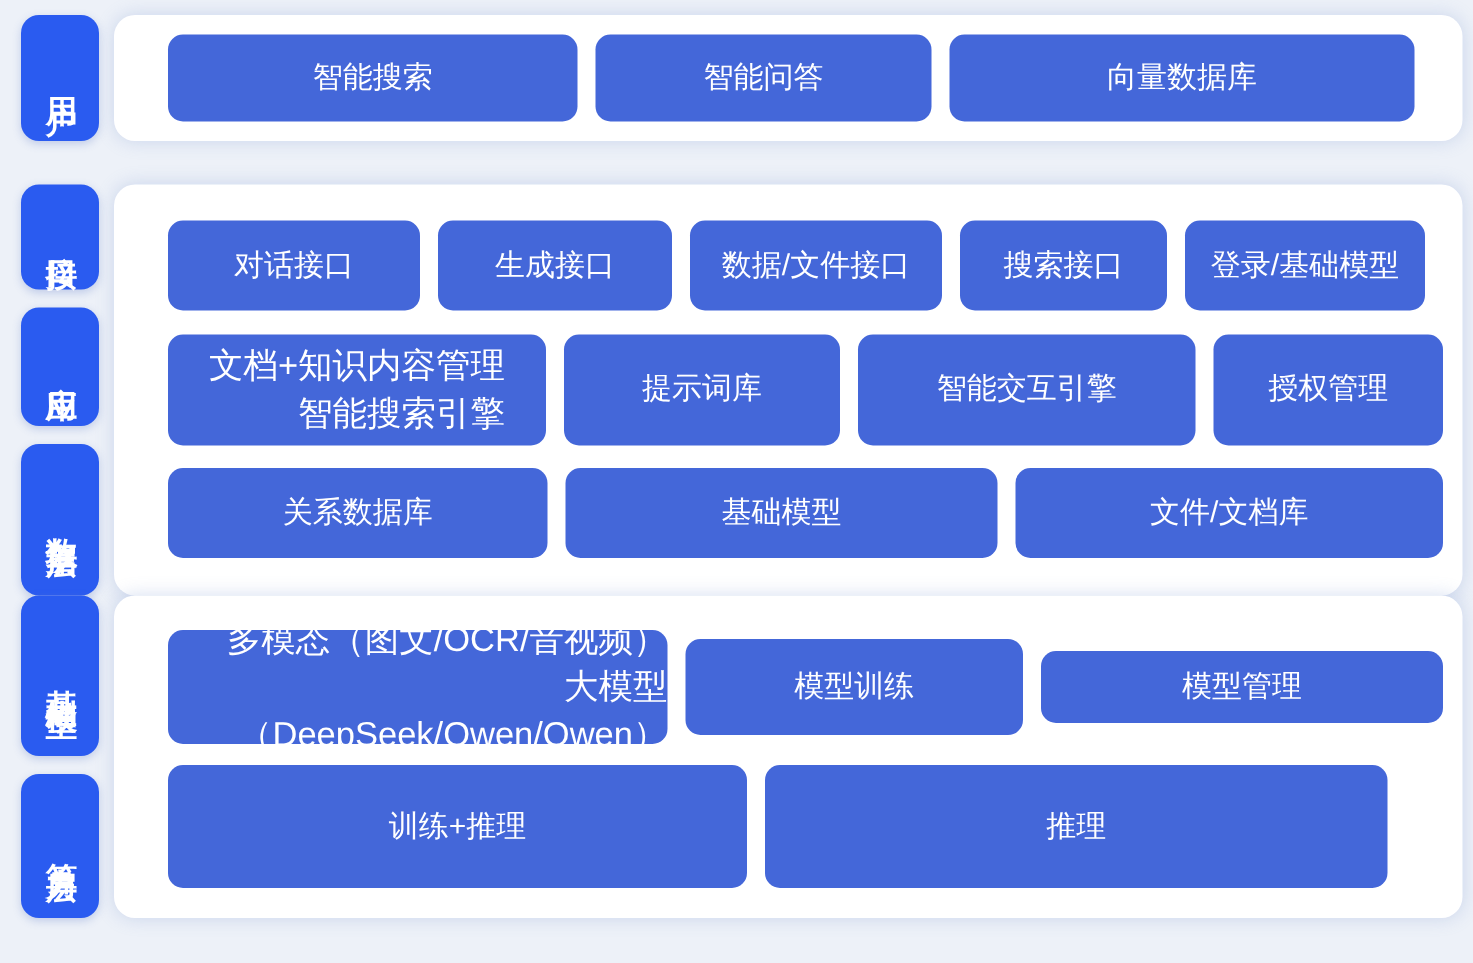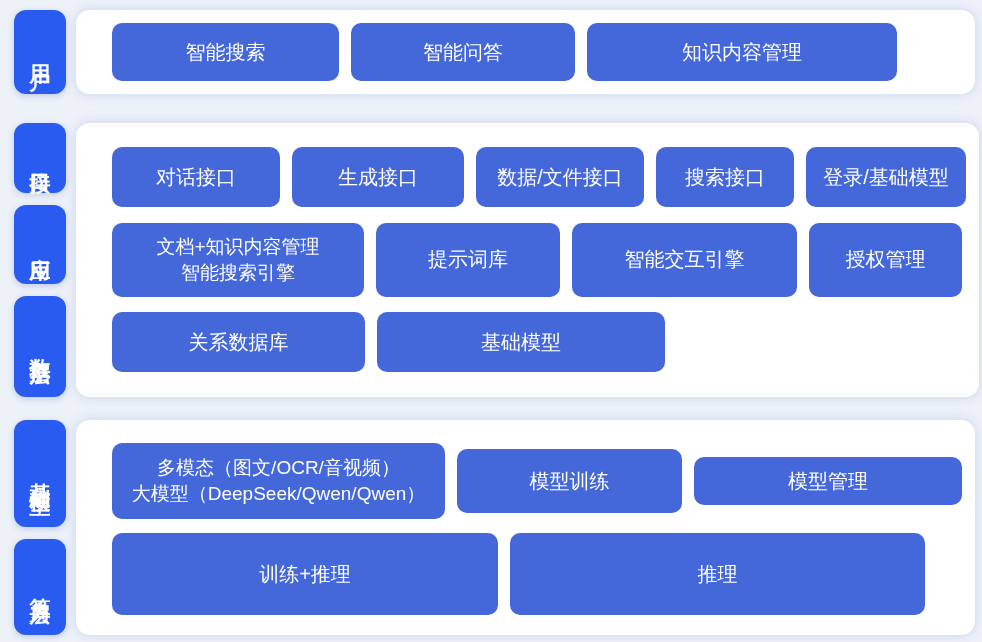--- a/index.html
+++ b/index.html
@@ -7,21 +7,21 @@
     width: 982px;
     height: 642px;
     background: var(--page-bg, #edf1f8);
     padding: 10px 7px 0 14px;
     box-sizing: border-box;
     overflow: hidden;
     font-family: "Liberation Sans", sans-serif;
   }
   .band { display: flex; align-items: flex-start; }
   .band-user { margin-bottom: 29px; }
-  .band-middle { margin-bottom: 23px; }
+  .band-middle { }
   .label-col {
     width: 52px;
     margin-right: 10px;
     flex-shrink: 0;
     display: flex;
     flex-direction: column;
     justify-content: space-between;
   }
   .layer-label {
     background: var(--label-blue, #2a5bf0);
@@ -61,64 +61,65 @@
     align-items: center;
     justify-content: center;
     text-align: center;
     font-size: 20px;
     font-weight: 500;
     line-height: 1.35;
     white-space: pre-line;
     box-sizing: border-box;
     flex-shrink: 1;
   }
-  .box-2line { font-size: 19px; }
+  .box-2line { font-size: 23px; text-align: right; }
 </style>
 </head>
 <body>
 
 <div class="page">
 
   <section class="band band-user">
     <div class="label-col" style="height:84px">
       <div class="layer-label" style="height:88px">用户</div>
     </div>
     <div class="panel panel-user">
       <div class="row">
-        <div class="box" style="width:227px;height:58px">智能搜索</div>
+        <div class="box" style="width:273px;height:58px">智能搜索</div>
         <div class="box" style="width:224px;height:58px">智能问答</div>
-        <div class="box" style="width:310px;height:58px">知识内容管理</div>
+        <div class="box" style="width:310px;height:58px">向量数据库</div>
       </div>
     </div>
   </section>
 
   <section class="band band-middle">
     <div class="label-col" style="height:274px">
       <div class="layer-label" style="height:70px">接口</div>
       <div class="layer-label" style="height:79px">应用</div>
       <div class="layer-label" style="height:101px">数据层</div>
     </div>
     <div class="panel panel-middle">
       <div class="row">
         <div class="box" style="width:168px;height:60px">对话接口</div>
-        <div class="box" style="width:172px;height:60px">生成接口</div>
+        <div class="box" style="width:156px;height:60px">生成接口</div>
         <div class="box" style="width:168px;height:60px">数据/文件接口</div>
         <div class="box" style="width:138px;height:60px">搜索接口</div>
         <div class="box" style="width:160px;height:60px">登录/基础模型</div>
       </div>
       <div class="row">
         <div class="box box-2line" style="width:252px;height:74px">文档+知识内容管理
 智能搜索引擎</div>
         <div class="box" style="width:184px;height:74px">提示词库</div>
         <div class="box" style="width:225px;height:74px">智能交互引擎</div>
         <div class="box" style="width:153px;height:74px">授权管理</div>
       </div>
       <div class="row">
         <div class="box" style="width:253px;height:60px">关系数据库</div>
         <div class="box" style="width:288px;height:60px">基础模型</div>
+        <div class="box" style="width:285px;height:60px">文件/文档库</div>
       </div>
     </div>
   </section>
 
   <section class="band">
     <div class="label-col" style="height:215px">
       <div class="layer-label" style="height:107px">基础模型</div>
       <div class="layer-label" style="height:96px">算力层</div>
     </div>
     <div class="panel panel-bottom">

